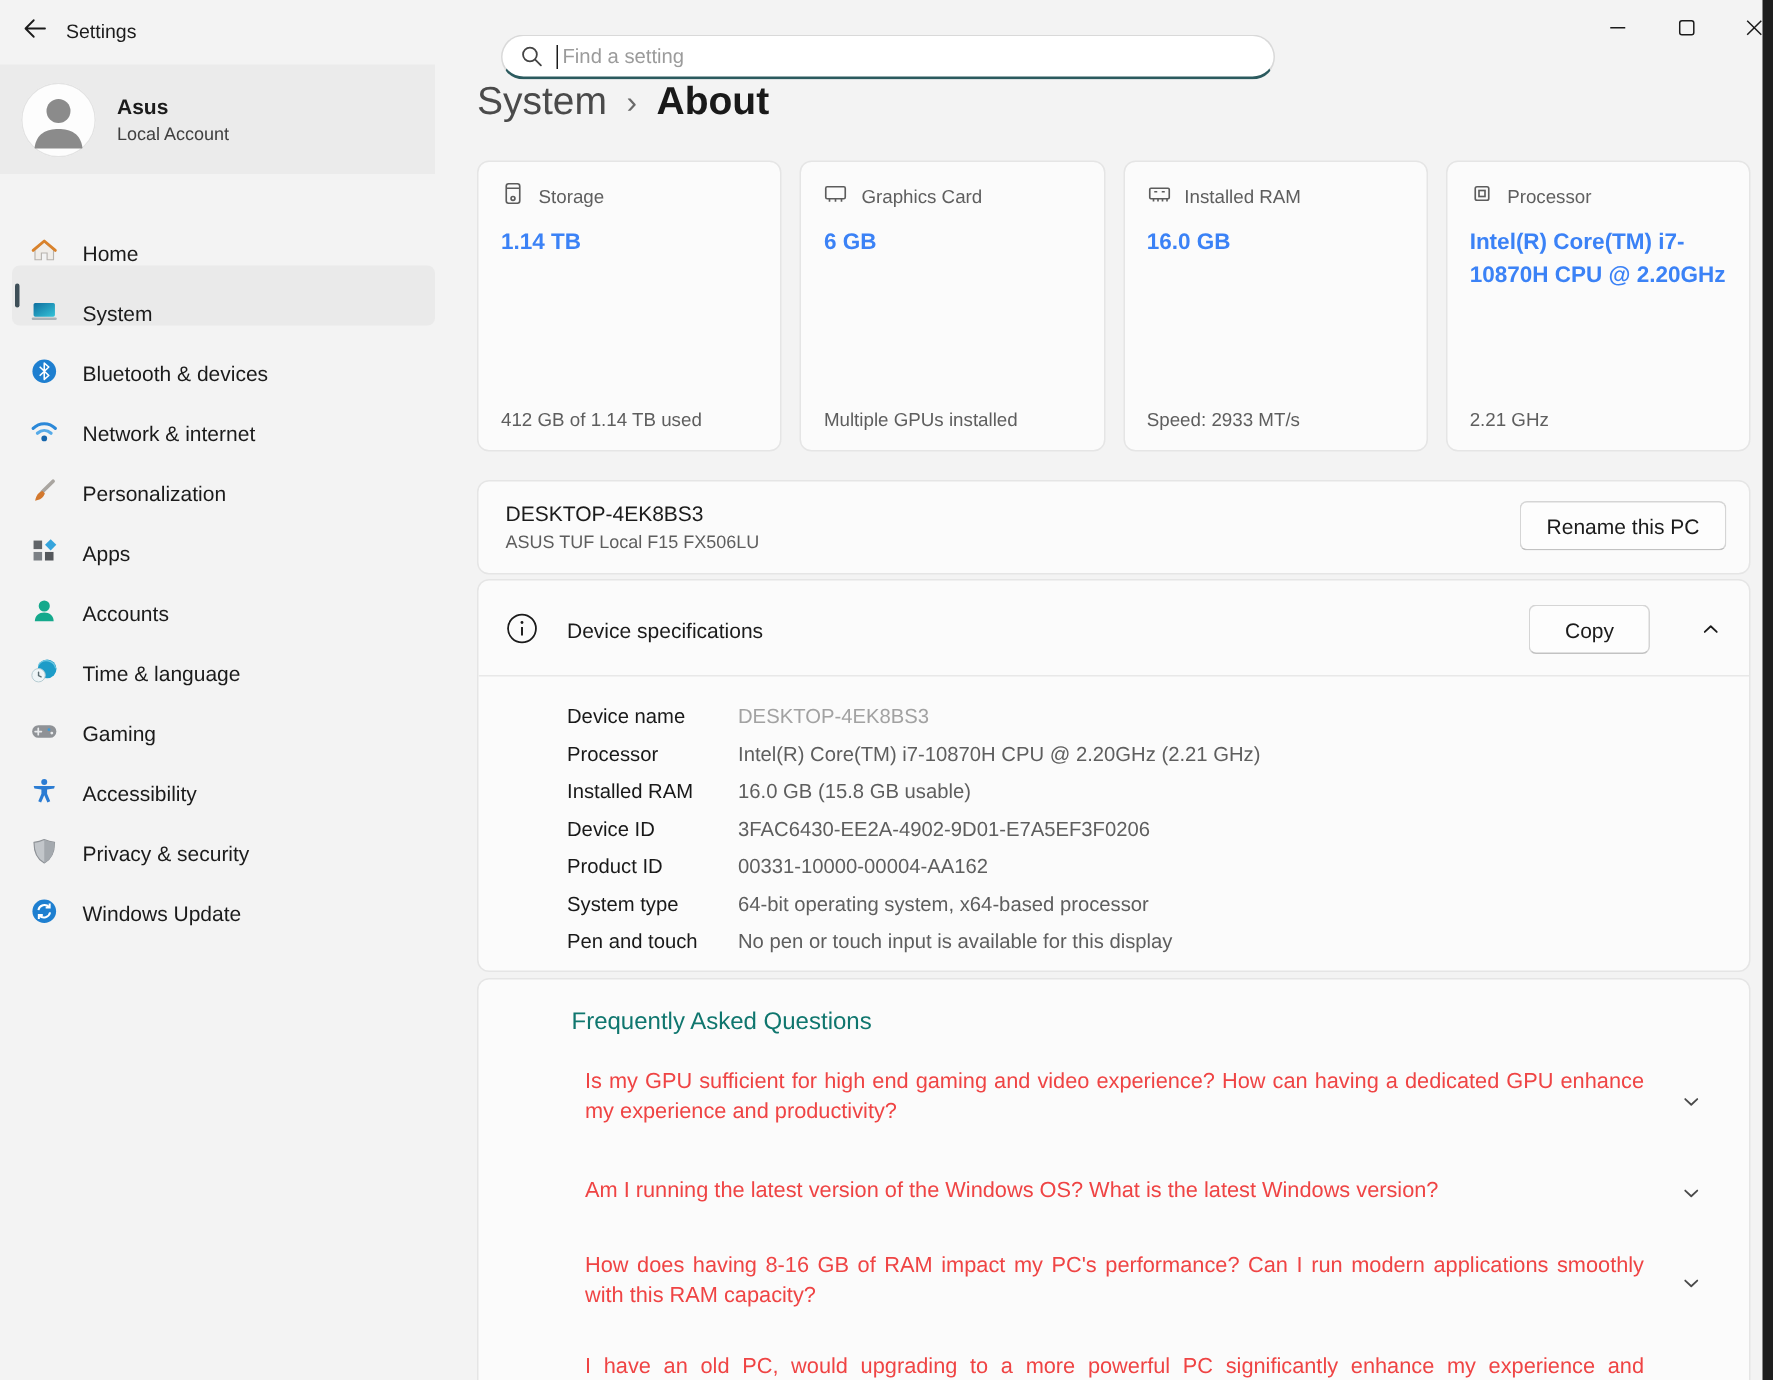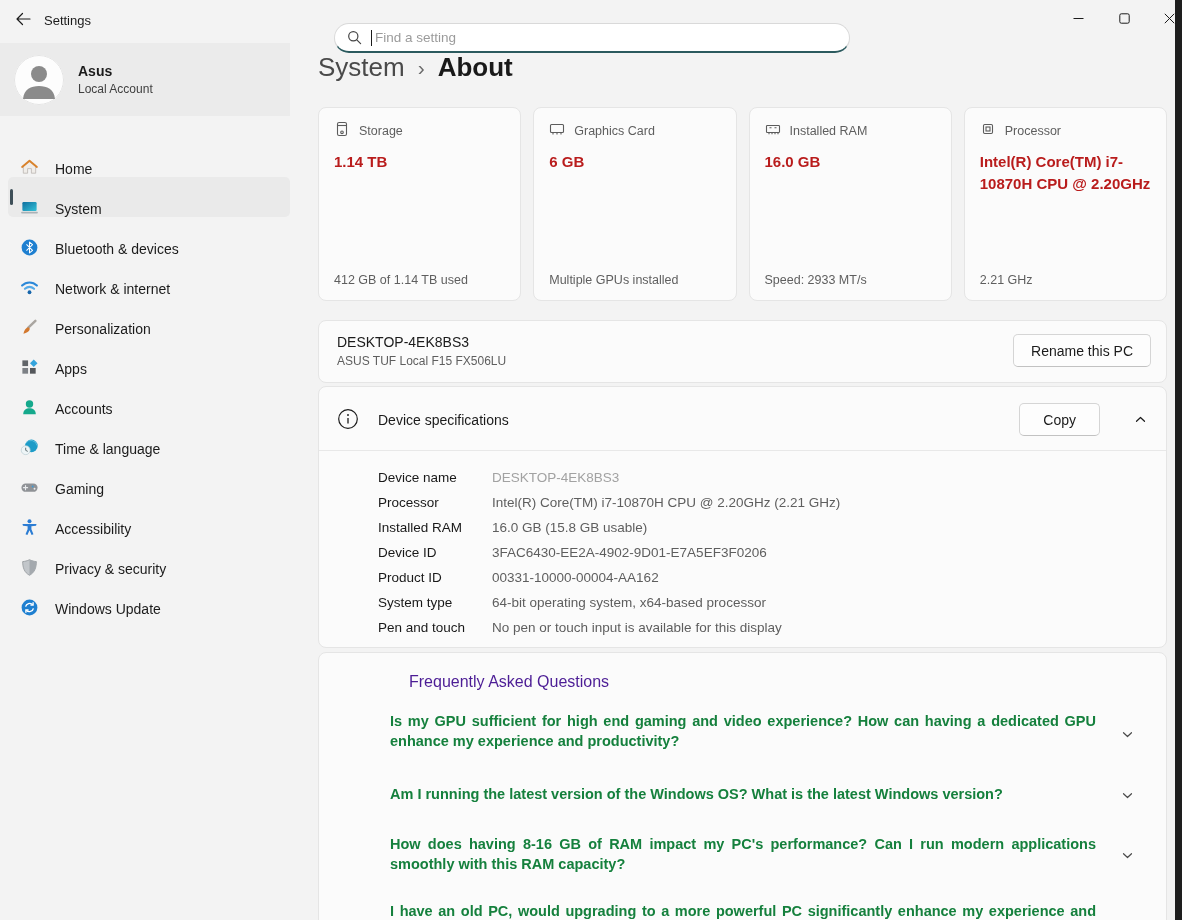--- a/index.html
+++ b/index.html
@@ -51,21 +51,21 @@
   .main { position:absolute; left:318px; top:40px; width:849px; height:880px; }
   .breadcrumb { position:absolute; left:0; top:12px; display:flex; align-items:baseline; gap:13px; }
   .crumb-parent { font-size:26px; color:#4a4a4a; cursor:pointer; }
   .crumb-sep { font-size:21px; color:#6a6a6a; position:relative; top:-1px; }
   .page-title { font-size:26px; font-weight:700; color:#191919; }
 
   .cards { position:absolute; left:0; top:67px; width:849px; height:194px;
     display:grid; grid-template-columns:repeat(4,1fr); gap:12px; }
   .card { position:relative; background:#fbfbfb; border:1px solid #e5e5e5; border-radius:8px; padding:13px 15px; }
   .card-head { display:flex; align-items:center; gap:9px; color:#5e5e5e; font-size:12.5px; }
-  .card-value { margin-top:11px; font-size:15px; font-weight:700; line-height:22px; color:#b91c1c; }
+  .card-value { margin-top:11px; font-size:15px; font-weight:700; line-height:22px; color:#3b82f6; }
   .card-note { position:absolute; left:15px; bottom:13px; font-size:12.5px; color:#5e5e5e; white-space:nowrap; }
 
   .device-card { position:absolute; left:0; top:280px; width:849px; height:63px;
     background:#fbfbfb; border:1px solid #e5e5e5; border-radius:8px; }
   .device-name { position:absolute; left:18px; top:13px; font-size:14px; color:#1b1b1b; }
   .device-model { position:absolute; left:18px; top:33px; font-size:12px; color:#5e5e5e; }
   .btn { background:#fdfdfd; border:1px solid #d5d5d5; border-bottom-color:#c2c2c2; border-radius:5px;
     font-size:14px; font-family:"Liberation Sans", sans-serif; color:#1b1b1b; cursor:pointer; }
   .rename-button { position:absolute; right:15px; top:13px; height:33px; padding:0 17px; }
 
@@ -77,23 +77,23 @@
   .copy-button { position:absolute; right:66px; top:16px; height:33px; padding:0 23px; }
   .expander-chevron { position:absolute; right:19px; top:26px; display:flex; cursor:pointer; }
   .specs-rows { position:absolute; left:59px; top:78px; }
   .spec-row { display:flex; height:25px; align-items:center; font-size:13.5px; }
   .spec-label { width:114px; color:#191919; flex:0 0 auto; }
   .spec-value { color:#5e5e5e; }
   .spec-value.faded { color:#a2a2a2; }
 
   .faq-card { position:absolute; left:0; top:612px; width:849px; height:320px;
     background:#fbfbfb; border:1px solid #e5e5e5; border-radius:8px; overflow:hidden; }
-  .faq-title { position:absolute; left:62px; top:20px; font-size:16px; color:#4c1d95;margin-left:28px; }
+  .faq-title { position:absolute; left:62px; top:20px; font-size:16px; color:#0f766e; }
   .faq-q { position:absolute; left:71px; width:706px; font-size:14.5px; line-height:20px;
-    text-align:justify; color:#15803d; cursor:pointer;font-weight:bold; }
+    text-align:justify; color:#ef4444; cursor:pointer; }
   .faq-q.stretch { text-align-last:justify; }
   .faq-chevron { position:absolute; right:32px; display:flex; cursor:pointer; }
   .q1 { top:58px; } .q2 { top:131px; } .q3 { top:181px; } .q4 { top:248px; }
   .c1 { top:75px; } .c2 { top:136px; } .c3 { top:196px; }
 </style>
 </head>
 <body>
 
 <div class="edge-strip"></div>
 

